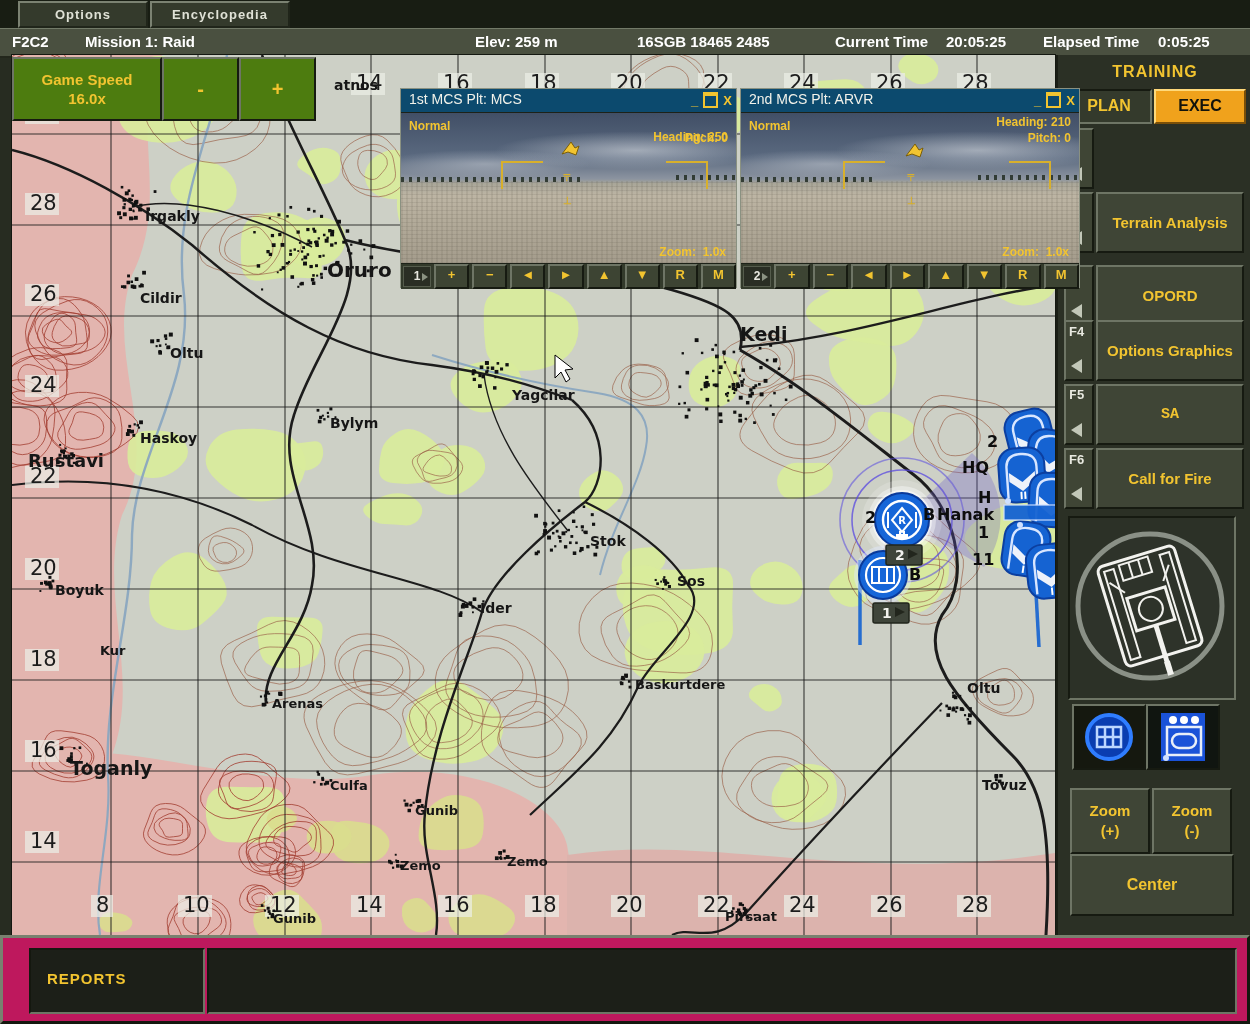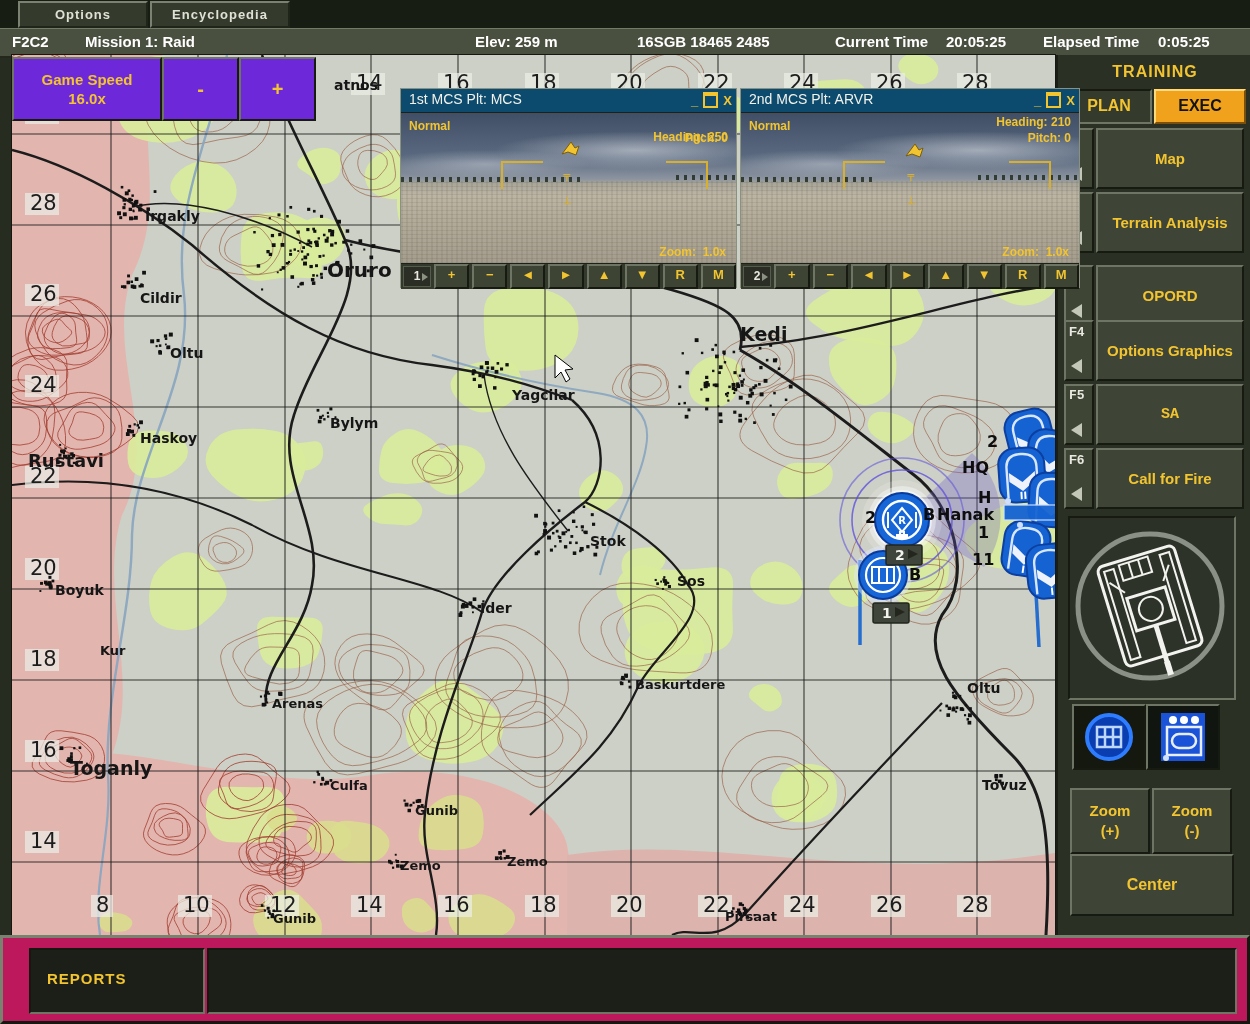--- a/index.html
+++ b/index.html
@@ -14,21 +14,21 @@
   #statusbar{position:absolute;left:0;top:28px;width:1250px;height:27px;background:#4a5040;
              border-top:1px solid #727a68;border-bottom:2px solid #23271c;color:#fff;
              font-weight:bold;font-size:15px;}
   #statusbar span{position:absolute;top:4px;white-space:pre;}
   
   #map{position:absolute;left:12px;top:55px;width:1043px;height:880px;background:#cdd0c6;
        overflow:hidden;outline:1px solid #141811;}
   #map svg{position:absolute;left:0;top:0;}
   
   #gamespeed{position:absolute;left:12px;top:57px;width:304px;height:64px;display:flex;z-index:30;}
-  .gs-cell{background:#6d28d9;border:2px solid;border-color:#6e7565 #161a11 #161a11 #6e7565;
+  .gs-cell{background:#4d7c0f;border:2px solid;border-color:#6e7565 #161a11 #161a11 #6e7565;
            color:#f2c430;font-weight:bold;display:flex;align-items:center;justify-content:center;}
   #gs-label{width:148px;flex-direction:column;font-size:15px;line-height:19px;}
   .gs-btn{width:74px;font-size:20px;}
   
   .camwin{position:absolute;top:88px;height:198px;z-index:40;border:1px solid #8a9181;background:#30362a;}
   .cam-title{height:21px;background:#0c4a6e;border-bottom:1px solid #1d2218;color:#f2f2ea;
              font-size:14px;padding:2px 6px 0 8px;position:relative;}
   .cam-winbtns{position:absolute;right:4px;top:3px;display:flex;gap:5px;align-items:center;}
   .wb{color:#f2c430;font-weight:bold;font-size:13px;line-height:13px;cursor:default;}
   .wb-max{width:11px;height:10px;border:2px solid #f2c430;border-top-width:4px;}
@@ -1059,21 +1059,20 @@
   <div id="sidebar">
     <div id="sb-title">TRAINING</div>
     <div class="sb-tab" id="tab-plan">PLAN</div>
     <div class="sb-tab" id="tab-exec">EXEC</div>
 
     <div class="sb-btnrow" style="top:73px;">
       <div class="sb-key">
           <span class="k">1</span>
           <span class="ar"></span>
         </div>
-      <div class="sb-main">Map</div>
     </div>
     <div class="sb-btnrow" style="top:137px;">
       <div class="sb-key">
           <span class="k">2</span>
           <span class="ar"></span>
         </div>
       <div class="sb-main">Terrain Analysis</div>
     </div>
     <div class="sb-btnrow" style="top:201px;margin-top:9px;">
       <div class="sb-key">

